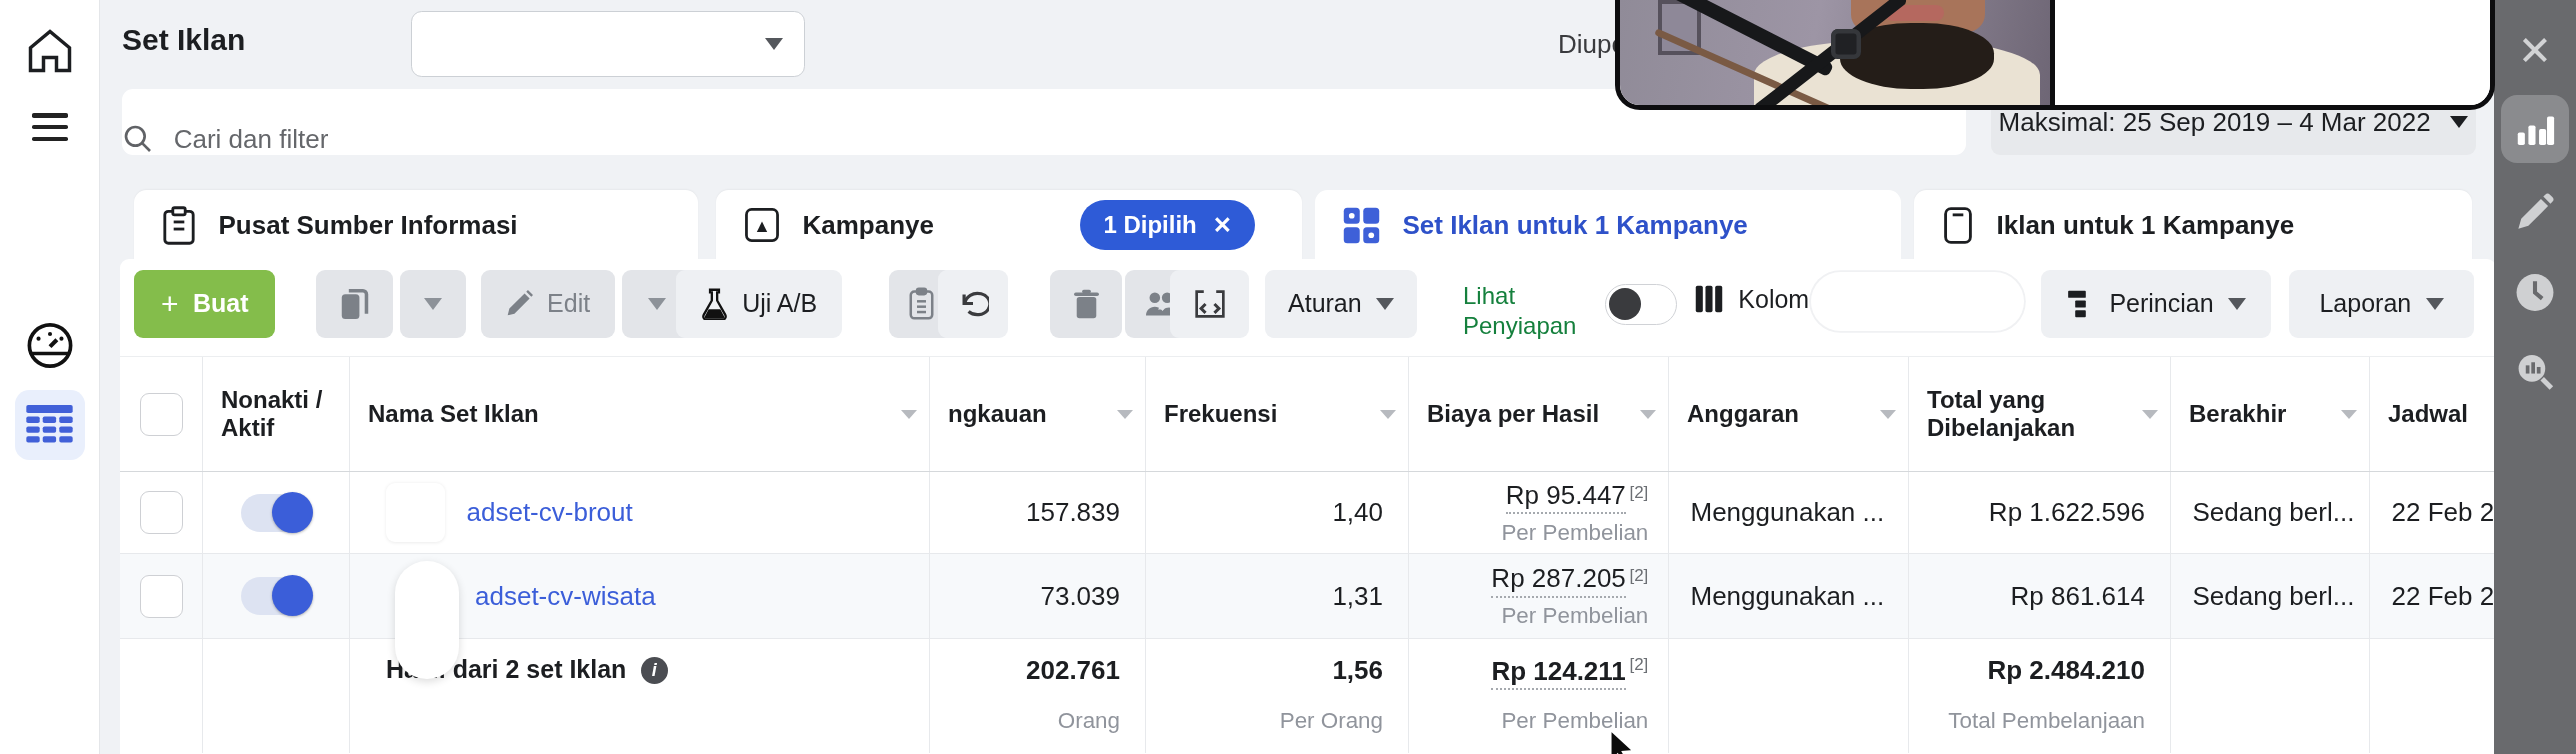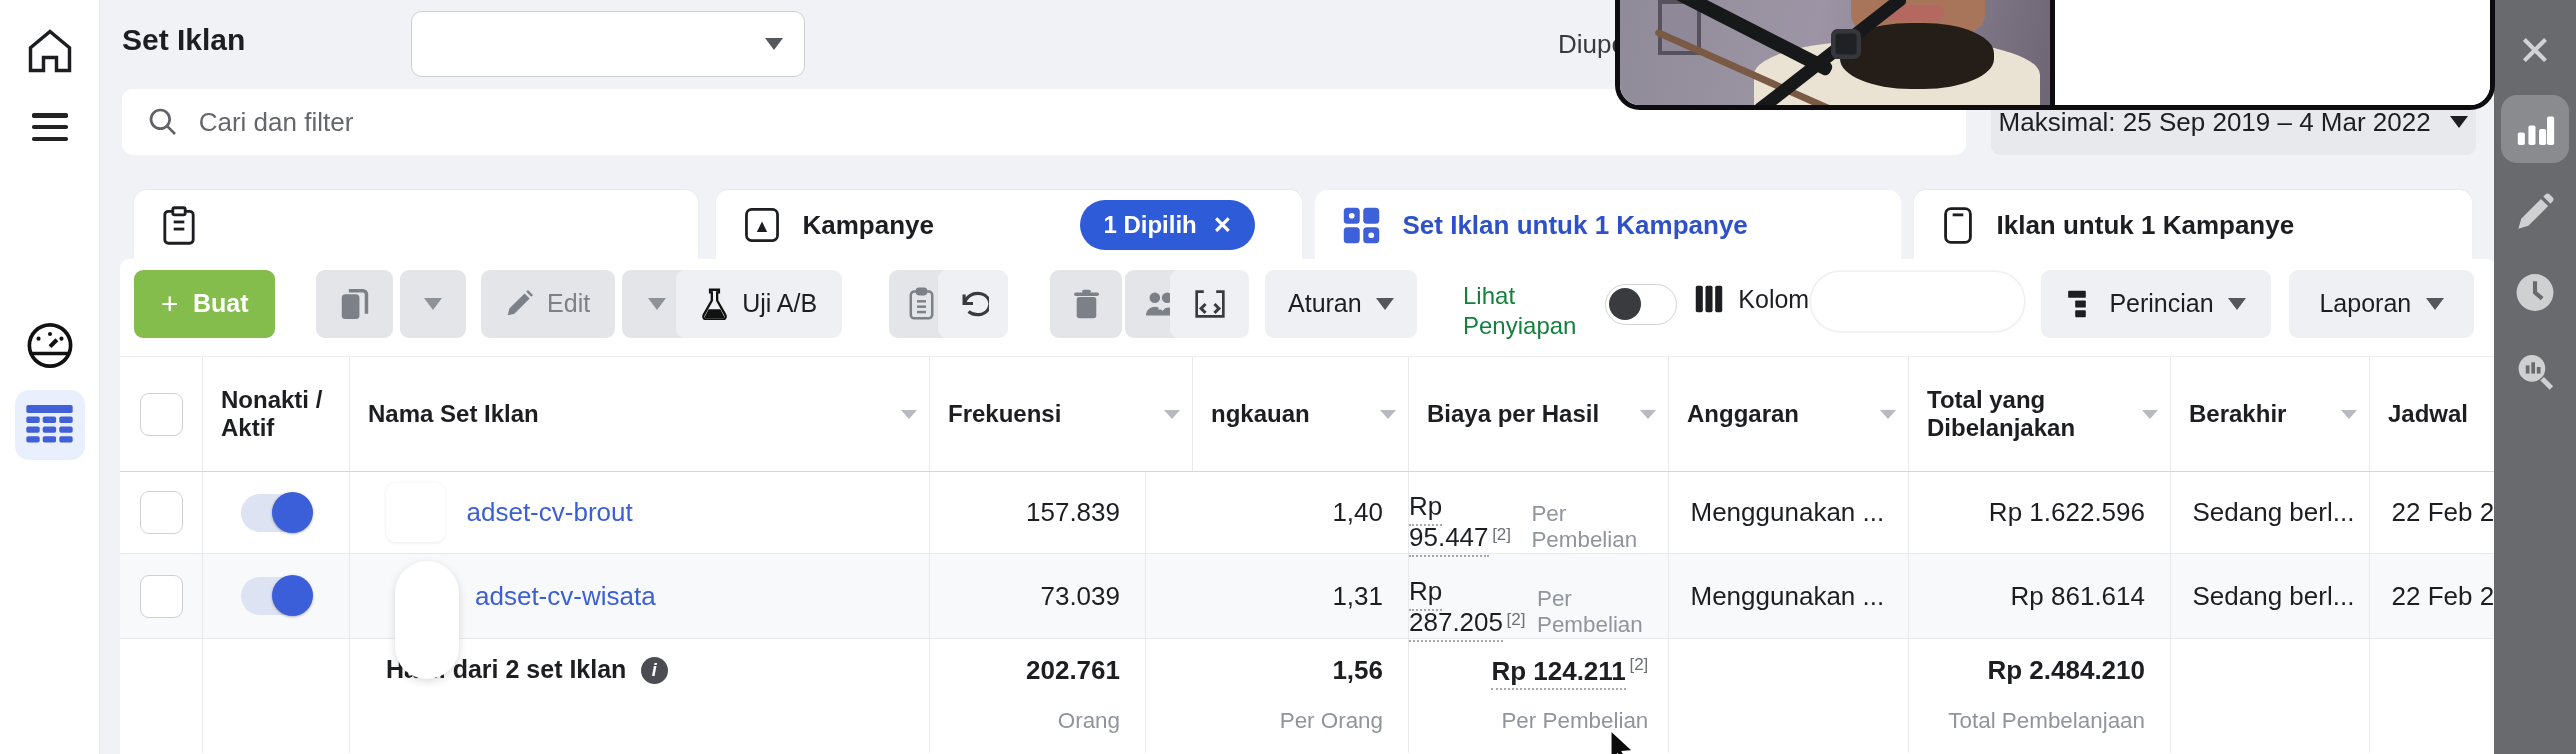--- a/index.html
+++ b/index.html
@@ -17,21 +17,21 @@
   .right-rail { right:0; top:0; width:82px; height:754px; background:#696a6d; z-index:40; }
   .rr-ic { position:absolute; left:50%; transform:translateX(-50%); color:#d2d3d5; cursor:pointer; display:flex; align-items:center; justify-content:center; }
   .rr-active { width:68px; height:68px; background:#8a8b8e; border-radius:16px; }
 
   
   .page-title { left:122px; top:23px; font-size:30px; font-weight:bold; }
   .entity-dd { left:411px; top:10.7px; width:394px; height:66px; background:#fff; border:1.8px solid #ccd0d5; border-radius:10.7px; cursor:pointer; }
   .entity-dd .caret { position:absolute; right:21.5px; top:50%; transform:translateY(-50%); }
   .status-txt { left:1558px; top:29px; font-size:26px; color:#3a3b3e; }
 
-  .search-bar { left:122px; top:89px; width:1844px; height:66px; background:#fff; border-radius:11px; display:flex; align-items:center; padding-left:25px; }
+  .search-bar { left:122px; top:89px; width:1844px; height:66px; background:#fff; border-radius:11px; display:flex; align-items:flex-end; }
   .search-bar input { border:none; outline:none; font-size:26px; color:#1c1e21; font-family:"Liberation Sans",sans-serif; background:transparent; margin-left:19.7px; width:1610px; }
   .search-bar input::placeholder { color:#65676b; }
   .date-chip { left:1991px; top:89px; width:485px; height:66px; background:#e7e9ec; border-radius:9px; display:flex; align-items:center; justify-content:center; gap:19.7px; font-size:26px; cursor:pointer; }
 
   
   .tab { top:190px; height:70px; background:#fff; border-radius:12.5px 12.5px 0 0; display:flex; align-items:center; padding:0 27px; gap:21.5px; font-size:26px; font-weight:bold; cursor:pointer; }
   .tab.inactive { box-shadow:0 -0.9px 1.8px rgba(0,0,0,.04); }
   .tab .badge { position:absolute; right:47px; background:#2e5bd7; color:#fff; font-size:24px; font-weight:bold; border-radius:894px; padding:10.7px 23px; display:flex; gap:16px; align-items:center; }
   .tab-active-label { color:#2e51c9; }
 
@@ -64,21 +64,21 @@
   .drow2 { height:85px; background:#f7f9fb; }
   .num { align-items:center; justify-content:flex-end; padding-right:25px; font-size:26px; }
   .txtc { align-items:center; padding-left:21.5px; font-size:26px; }
   .cbx { width:43px; height:43px; border:1.8px solid #ced0d4; border-radius:9px; background:#fff; margin:auto; cursor:pointer; }
   .tgl { width:70px; height:38px; background:#dde3f2; border-radius:894px; position:relative; margin:auto; cursor:pointer; }
   .tgl .knob { position:absolute; right:-1.8px; top:-1.8px; width:41px; height:41px; border-radius:50%; background:#3b5ed9; box-shadow:0 0.9px 2.7px rgba(0,0,0,.3); }
   .namec { align-items:center; padding-left:36px; gap:21.5px; position:relative; }
   .thumb { width:59px; height:59px; background:#fff; border-radius:9px; box-shadow:0 0.9px 3.6px rgba(0,0,0,.08); flex:none; }
   .thumb.tall { position:absolute; left:45px; top:7.2px; width:64px; height:118px; border-radius:32px; box-shadow:0 2.7px 9px rgba(0,0,0,.14); z-index:3; }
   .adlink { color:#3b5ed9; font-size:26px; cursor:pointer; }
-  .costc { flex-direction:row; align-items:flex-end; justify-content:center; padding-right:19.7px; gap:9px; }
+  .costc { flex-direction:column; align-items:flex-end; justify-content:center; padding-right:19.7px; gap:9px; }
   .dotted { border-bottom:2.7px dotted #a5a9ae; padding-bottom:2.7px; font-size:26px; }
   .supref { font-size:17px; color:#6c6f74; vertical-align:super; margin-left:3.6px; }
   .subnote { font-size:22.4px; color:#90949c; }
   .srow { height:114px; background:#fff; }
   .scell { flex-direction:column; padding-top:16px; gap:21.5px; font-size:26px; }
   .s-num { align-items:flex-end; padding-right:25px; }
   .bold { font-weight:bold; }
   .sum-label { flex-direction:row; align-items:flex-start; padding-left:36px; gap:14.3px; font-weight:bold; font-size:25px; }
   .info-dot { width:27px; height:27px; border-radius:50%; background:#4b4d52; color:#fff; font-size:18px; font-weight:bold; display:flex; align-items:center; justify-content:center; margin-top:1.8px; font-style:italic; }
 
@@ -161,20 +161,21 @@
   <div class="caret" style="border-top-color:#1c1e21"></div>
 </div>
 
 <div class="abs tab inactive" style="left:134px;width:564px">
   <svg width="36" height="39" viewBox="0 0 20 22" fill="none" stroke="#1c1e21" stroke-width="1.6">
       <rect x="2" y="3" width="16" height="18" rx="2"></rect>
       <rect x="6.5" y="1" width="7" height="4" rx="1" fill="#fff"></rect>
       <line x1="7" y1="9" x2="13" y2="9"></line>
       <line x1="7" y1="13" x2="13" y2="13"></line>
     </svg>
+  <span>Pusat Sumber Informasi</span>
 </div>
 <div class="abs tab inactive" style="left:716px;width:586px">
   <svg width="38" height="38" viewBox="0 0 22 22" fill="none" stroke="#1c1e21" stroke-width="1.6">
       <rect x="2" y="2" width="18" height="18" rx="3"></rect>
       <path d="M8 15 11 9l3 6z" fill="#1c1e21" stroke="none"></path>
     </svg>
   <span>Kampanye</span>
   <div class="badge">
     <span>1 Dipilih</span>
     <span style="font-size:23px">✕</span>
@@ -305,26 +306,26 @@
       <div class="cell c0">
           <div class="cbx"></div>
         </div>
       <div class="cell c1 hcell">
           <span>Nonakti / Aktif</span>
         </div>
       <div class="cell c2 hcell">
           <span>Nama Set Iklan</span>
           <div class="sort"></div>
         </div>
+      <div class="cell c3 hcell">
+          <span>ngkauan</span>
+          <div class="sort"></div>
+        </div>
       <div class="cell c4 hcell">
           <span>Frekuensi</span>
-          <div class="sort"></div>
-        </div>
-      <div class="cell c3 hcell">
-          <span>ngkauan</span>
           <div class="sort"></div>
         </div>
       <div class="cell c5 hcell">
           <span>Biaya per Hasil</span>
           <div class="sort"></div>
         </div>
       <div class="cell c6 hcell">
           <span>Anggaran</span>
           <div class="sort"></div>
         </div>

